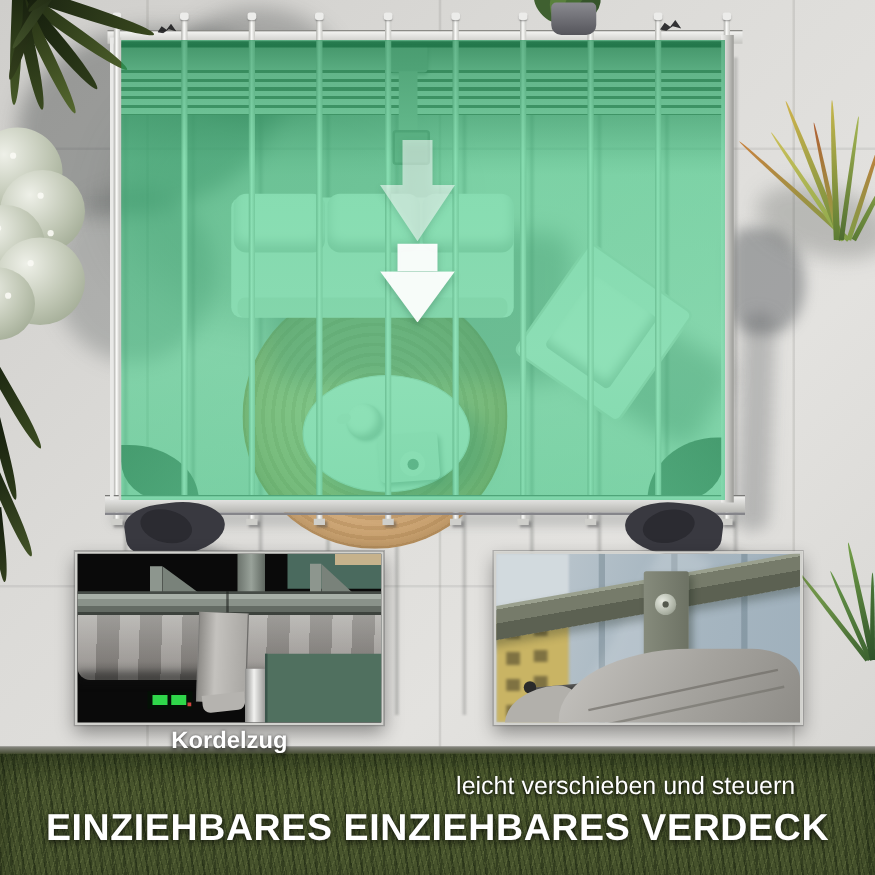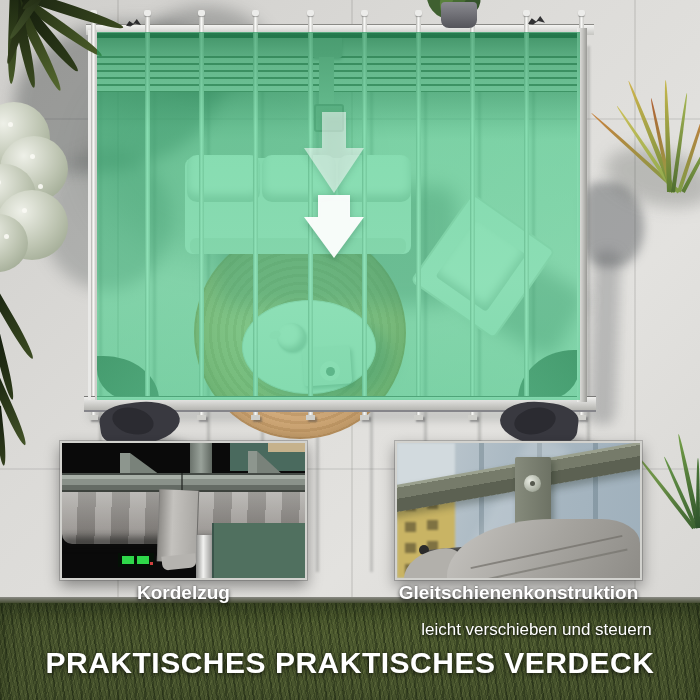--- a/index.html
+++ b/index.html
@@ -272,17 +272,16 @@
     <div class="ph" style="left:22px;top:102px;width:10px;height:10px;background:#2a2a2a;border-radius:50%;"></div>
     <div class="ph" style="left:6px;top:106px;width:62px;height:30px;background:#b2b0ab;border-radius:70% 30% 0 0/100% 60% 0 0;transform:rotate(-3deg);"></div>
     <div class="ph" style="left:50px;top:76px;width:193px;height:60px;
          background:linear-gradient(120deg,#c6c4c0,#a5a39e 55%,#8e8c87);border-radius:55% 20% 0 0/95% 40% 0 0;"></div>
     <div class="ph" style="left:72px;top:108px;width:155px;height:2px;background:rgba(112,110,104,.7);transform:rotate(-12deg);"></div>
     <div class="ph" style="left:82px;top:121px;width:150px;height:2px;background:rgba(112,110,104,.6);transform:rotate(-12deg);"></div>
   </div>
 
   <div class="ttl" style="left:62px;top:583px;width:243px;">Kordelzug</div>
 
-  <div class="ttl" style="left:357px;top:583px;width:323px;">Gleitschienenkonstruktion</div>
-  <div class="sub" style="left:385px;top:621px;width:303px;font-size:17px;">leicht verschieben und steuern</div>
-
-  <div class="headline">PRAKTISCHES PRAKTISCHES VERDECK</div>
+  <div class="sub" style="left:349px;top:621px;width:303px;font-size:20px;">leicht verschieben und steuern</div>
+
+  <div class="headline">EINZIEHBARES EINZIEHBARES VERDECK</div>
 </div>
 
 </body></html>

